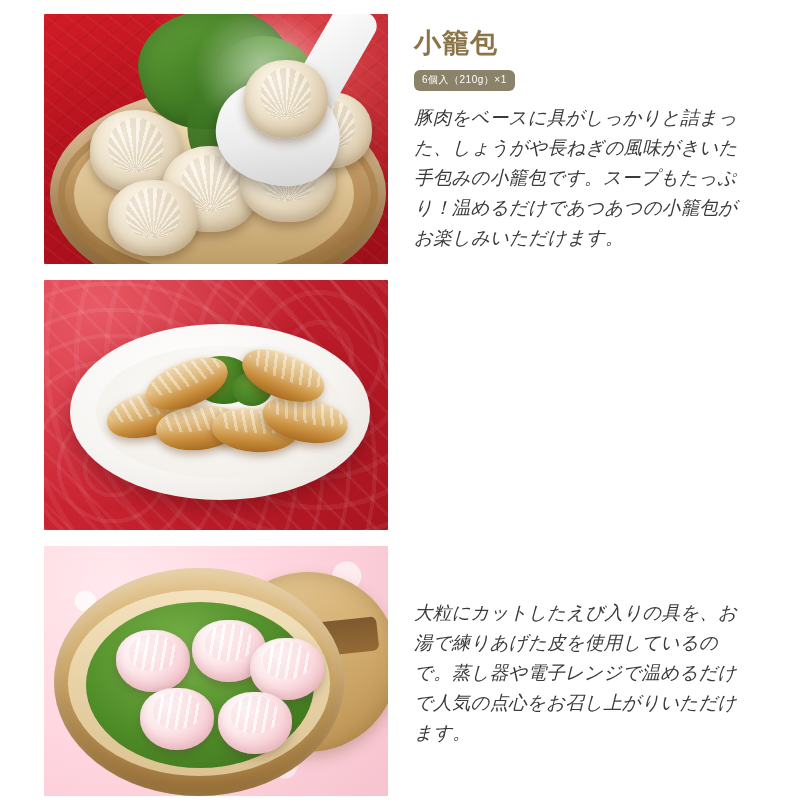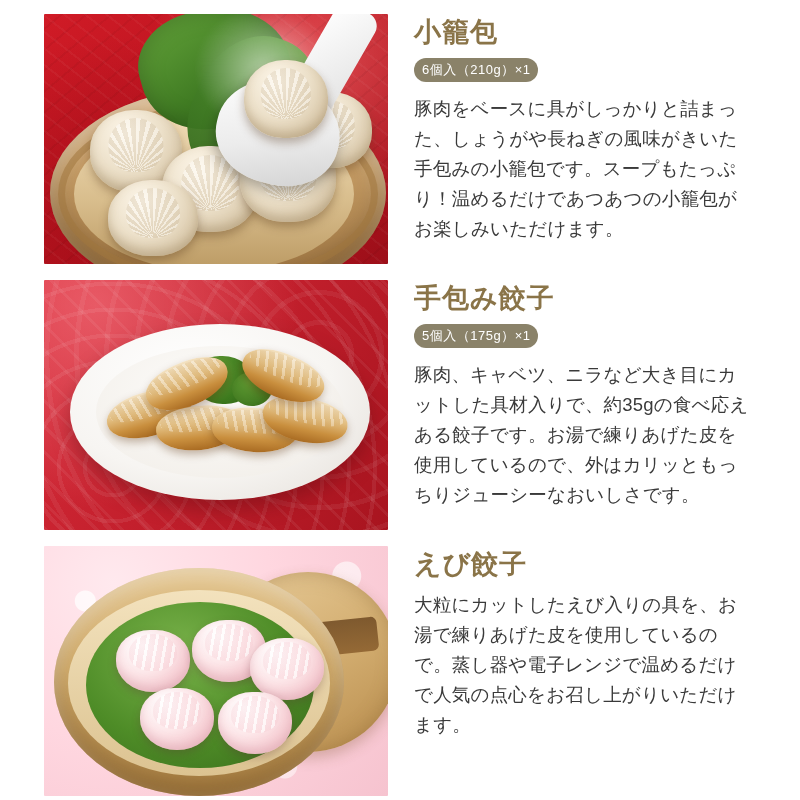--- a/index.html
+++ b/index.html
@@ -16,21 +16,21 @@
   .page {
     width: 800px;
     height: 800px;
     position: relative;
     box-sizing: border-box;
     padding: 14px 0 0 0;
   }
   .item {
     display: flex;
     flex-direction: row;
-    align-items: flex-start;
+    align-items: center;
     height: 250px;
     margin-bottom: 16px;
   }
   .photo {
     width: 344px;
     height: 250px;
     margin-left: 44px;
     flex: none;
     position: relative;
     overflow: hidden;
@@ -51,33 +51,34 @@
     font-weight: bold;
     color: #8a7448;
     letter-spacing: 1px;
     line-height: 1.1;
     margin: 0 0 10px 0;
   }
   .badge {
     display: inline-block;
     background: #8a8269;
     color: #ffffff;
-    font-size: 13px;
+    font-size: 10px;
     line-height: 1;
     padding: 5px 8px 6px 8px;
-    border-radius: 12px;
+    border-radius: 6px;
     letter-spacing: 0.5px;
     margin-bottom: 12px;
   }
   .desc {
     font-size: 18.5px;
     line-height: 1.62;
     color: #3a3a3a;
     letter-spacing: 0.2px;
     margin: 0;
+    font-style: italic;
   }
 
   
   .p1-bg {
     background:
       radial-gradient(circle at 78% 18%, rgba(255,120,120,0.55) 0%, rgba(200,25,35,0) 48%),
       radial-gradient(circle at 20% 85%, rgba(150,10,20,0.6) 0%, rgba(150,10,20,0) 55%),
       linear-gradient(135deg, #d01b26 0%, #bb1420 45%, #9d0f19 100%);
   }
   .p1-pattern {
@@ -348,44 +349,36 @@
         <div class="p2-broccoli"></div>
         <div class="p2-broccoli2"></div>
         <div class="gyoza" style="left:62px; top:112px; transform: rotate(-16deg);"></div>
         <div class="gyoza" style="left:112px; top:126px; transform: rotate(-6deg);"></div>
         <div class="gyoza" style="left:168px; top:128px; transform: rotate(4deg);"></div>
         <div class="gyoza" style="left:218px; top:118px; transform: rotate(12deg);"></div>
         <div class="gyoza" style="left:196px; top:74px; transform: rotate(22deg);"></div>
         <div class="gyoza" style="left:100px; top:82px; transform: rotate(-22deg);"></div>
       </div>
     </div>
-    <div class="text-col">
-      <h2 class="dish-title">手包み餃子</h2>
-      <div>
-        <span class="badge">5個入（175g）×1</span>
-      </div>
-      <p class="desc">豚肉、キャベツ、ニラなど大き目にカットした具材入りで、約35gの食べ応えある餃子です。お湯で練りあげた皮を使用しているので、外はカリッともっちりジューシーなおいしさです。</p>
-    </div>
   </div>
 
   <div class="item">
     <div class="photo p3-bg">
       <div class="photo-inner">
         <div class="p3-bg-spots"></div>
         <div class="p3-lid"></div>
         <div class="p3-lid-band"></div>
         <div class="p3-basket"></div>
         <div class="p3-basket-rim"></div>
         <div class="p3-leaf"></div>
         <div class="har-gow" style="left:72px; top:84px;"></div>
         <div class="har-gow" style="left:148px; top:74px;"></div>
         <div class="har-gow" style="left:206px; top:92px;"></div>
         <div class="har-gow" style="left:96px; top:142px;"></div>
         <div class="har-gow" style="left:174px; top:146px;"></div>
       </div>
     </div>
     <div class="text-col">
-      <h2 class="dish-title">えび餃子</h2>
       <p class="desc">大粒にカットしたえび入りの具を、お湯で練りあげた皮を使用しているので。蒸し器や電子レンジで温めるだけで人気の点心をお召し上がりいただけます。</p>
     </div>
   </div>
 
 </div>
 
 </body></html>

